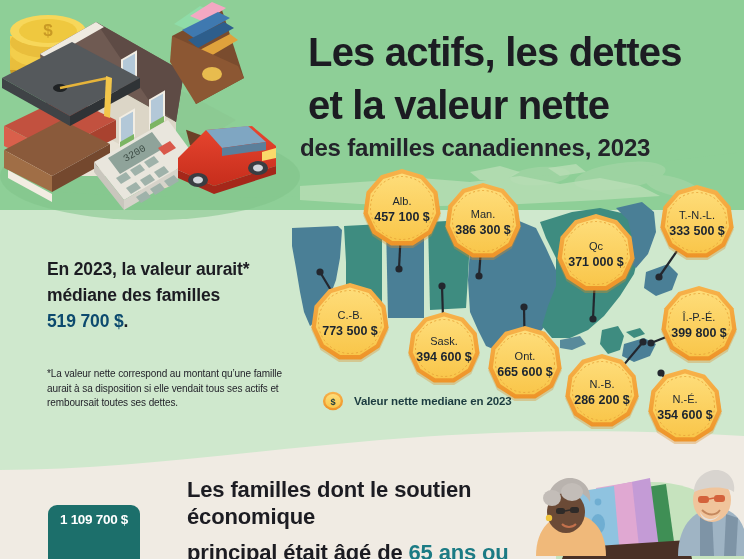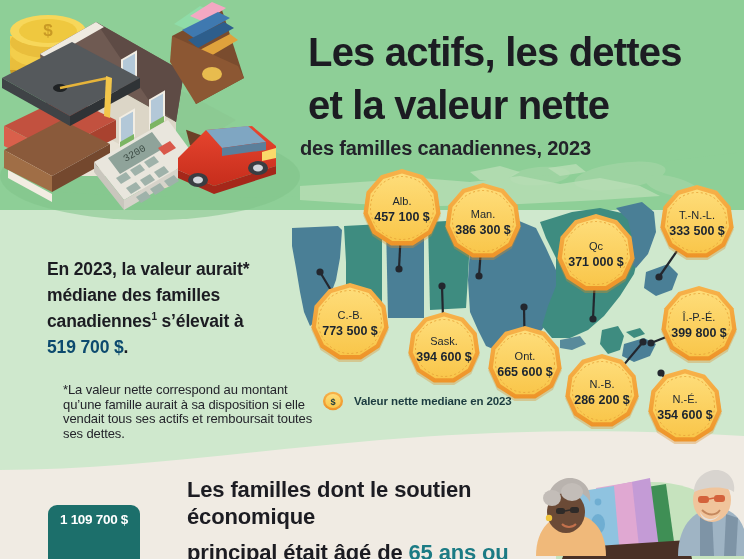--- a/index.html
+++ b/index.html
@@ -17,35 +17,35 @@
   .bg-header{position:absolute;left:0;top:0;width:744px;height:210px;background:#8ECF97;}
   .svg-layer{position:absolute;left:0;top:0;width:744px;height:559px;}
 
   
   .title-block{position:absolute;left:300px;top:22px;width:436px;}
   .title-l1,.title-l2{
     font-size:40px;line-height:45px;font-weight:800;color:#1C1C22;
     letter-spacing:-0.8px;margin:8px;white-space:nowrap;
   }
   .title-sub{
-    margin:8px 0 0 0;font-size:20px;line-height:24px;font-weight:600;color:#23232A;
+    margin:8px 0 0 0;font-size:24px;line-height:24px;font-weight:600;color:#23232A;
     letter-spacing:-0.2px;white-space:nowrap;
   }
 
   
   .lead{position:absolute;left:47px;top:256px;width:248px;}
   .lead p{
     margin:0;font-size:17.5px;line-height:26px;font-weight:700;color:#1C1C22;
     letter-spacing:-0.15px;
   }
   .lead .accent{color:#0c4a6e;}
   .lead sup{font-size:10px;vertical-align:super;line-height:0;font-weight:700;}
   .footnote{
     position:absolute;left:47px;top:367px;width:258px;
-    margin:16px;font-size:13px;line-height:14.5px;color:#24242B;font-weight:500;
+    margin:0;font-size:10px;line-height:14.5px;color:#24242B;font-weight:500;
     letter-spacing:-0.1px;
   }
 
   
   .legend{position:absolute;left:322px;top:390px;display:flex;align-items:center;gap:10px;}
   .legend-coin{width:22px;height:22px;display:block;}
   .legend-label{font-size:11.5px;font-weight:700;color:#1B3B3F;letter-spacing:-0.1px;white-space:nowrap;}
 
   
   .bottom-badge{
@@ -409,21 +409,20 @@
 
   <div class="title-block">
     <h1 class="title-l1">Les actifs, les dettes</h1>
     <h1 class="title-l2">et la valeur nette</h1>
     <p class="title-sub">des familles canadiennes, 2023</p>
   </div>
 
   <div class="lead">
     <p>En 2023, la valeur aurait*</p>
     <p>médiane des familles</p>
-    <p><span>canadiennes</span><sup>1</sup><span> s’élevait à</span></p>
     <p><span class="accent">519 700 $</span><span>.</span></p>
   </div>
 
   <p class="footnote">*La valeur nette correspond au montant qu’une famille aurait à sa disposition si elle vendait tous ses actifs et remboursait toutes ses dettes.</p>
 
   <div class="legend">
     <svg class="legend-coin" viewBox="0 0 24 24">
       <ellipse cx="12" cy="12" rx="11" ry="10" fill="url(#coinRim)"></ellipse>
       <ellipse cx="12" cy="12" rx="8.4" ry="7.6" fill="url(#coinFace)"></ellipse>
       <text x="12" y="16" text-anchor="middle" font-family="Liberation Sans, sans-serif" font-size="10" font-weight="700" fill="#1B3B3F">$</text>

